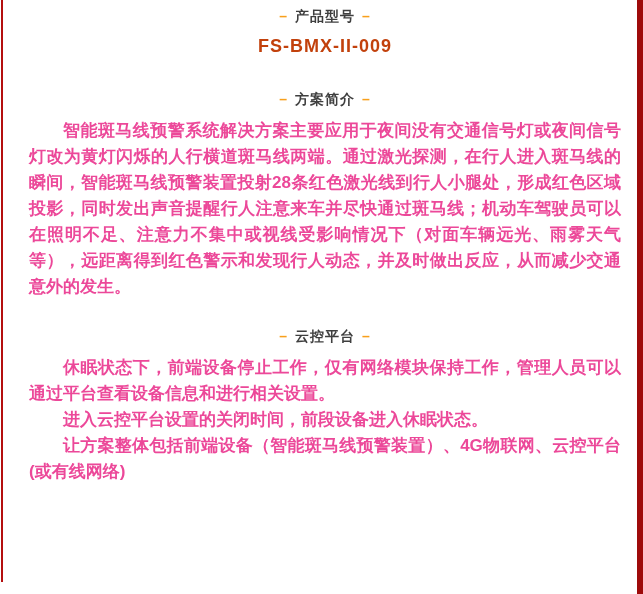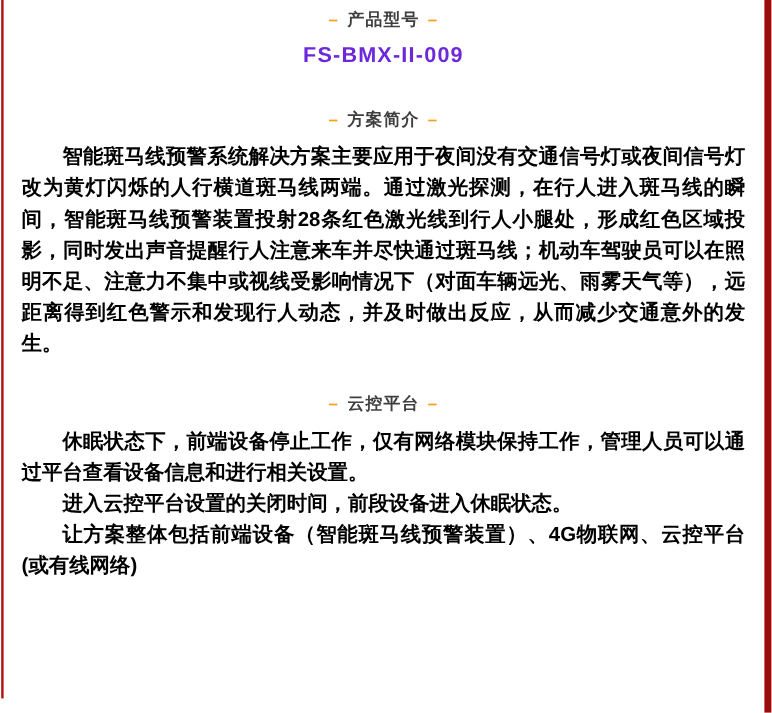--- a/index.html
+++ b/index.html
@@ -23,50 +23,50 @@
     background:var(--left-line);
   }
   .border-right{
     position:absolute;right:0;top:0;
     width:6px;height:594px;
     background:var(--right-line);
   }
   .page{
     position:absolute;left:0;top:0;
     width:643px;height:594px;
-    padding:8px 22px 0 18px;
+    padding:8px 22px 0 29px;
   }
   .section-heading{
     text-align:center;
     font-size:14px;
     font-weight:700;
     color:#3f3f3f;
     letter-spacing:1px;
   }
   .dash{
     color:var(--accent);
     font-weight:700;
     margin:0 7px;
   }
   .model{
     text-align:center;
     font-size:18px;
     font-weight:700;
-    color:#6d28d9;
+    color:#c2410c;
     letter-spacing:1px;
     margin:10px 0 34px 0;
   }
   .h-intro{margin-bottom:9px;}
   .h-principle{margin-top:28px;margin-bottom:9px;}
   .h-composition{margin-top:12px;margin-bottom:7px;}
   p.body-text{
     font-size:17px;
     line-height:26px;
     font-weight:700;
-    color:#000000;
+    color:#ec4899;
     text-indent:2em;
     text-align:justify;
   }
 </style>
 </head>
 <body>
 
 <div class="border-left"></div>
 <div class="border-right"></div>
 

